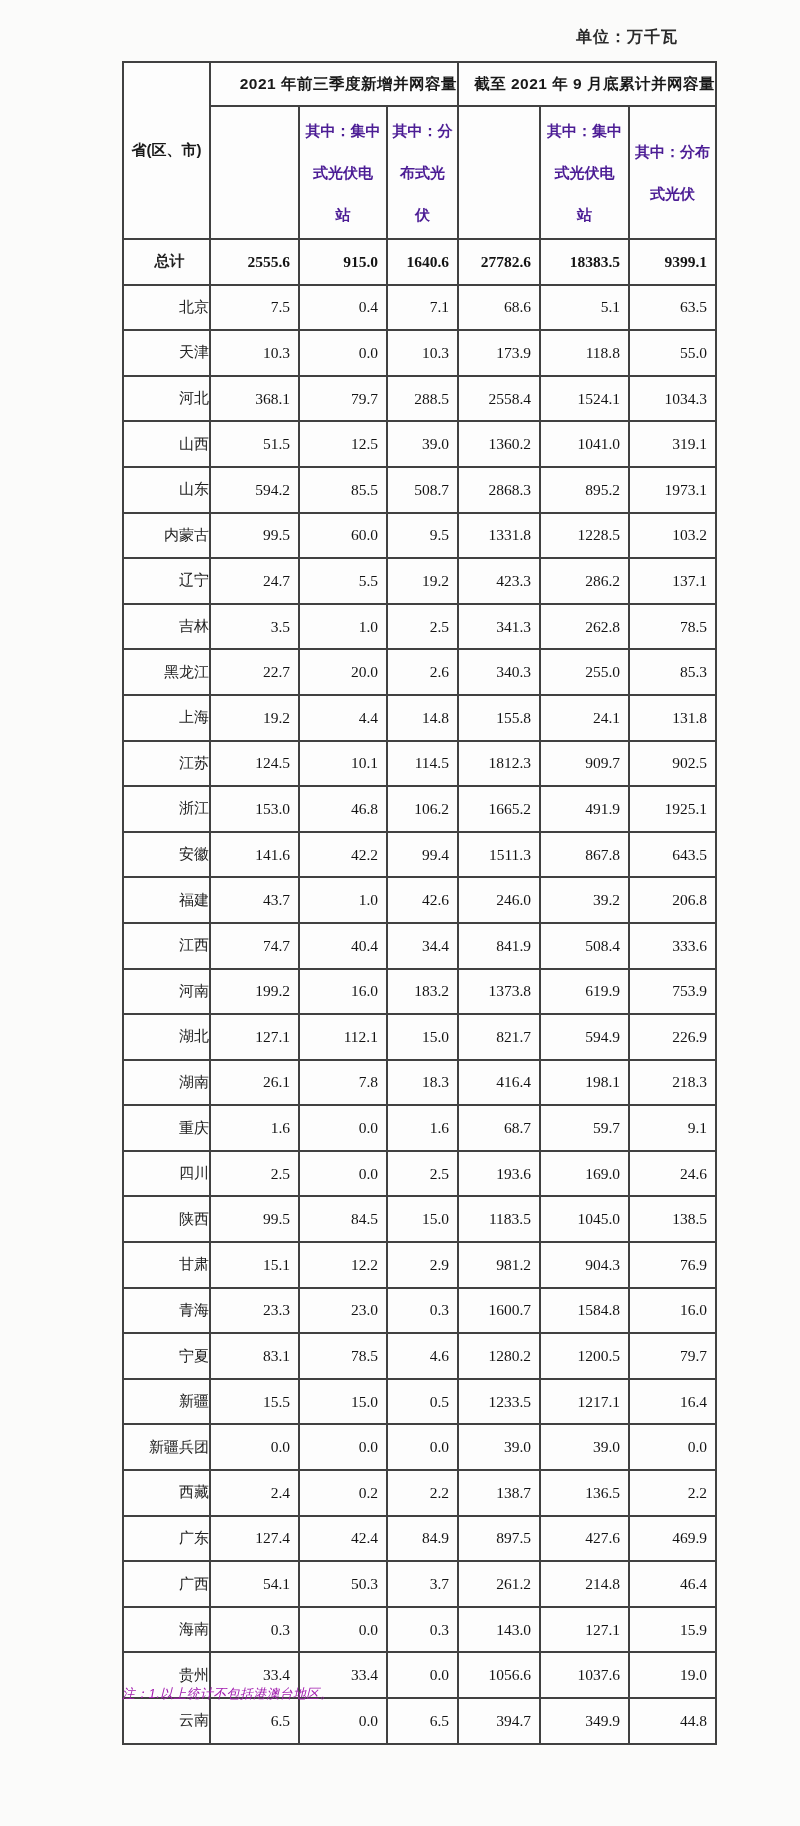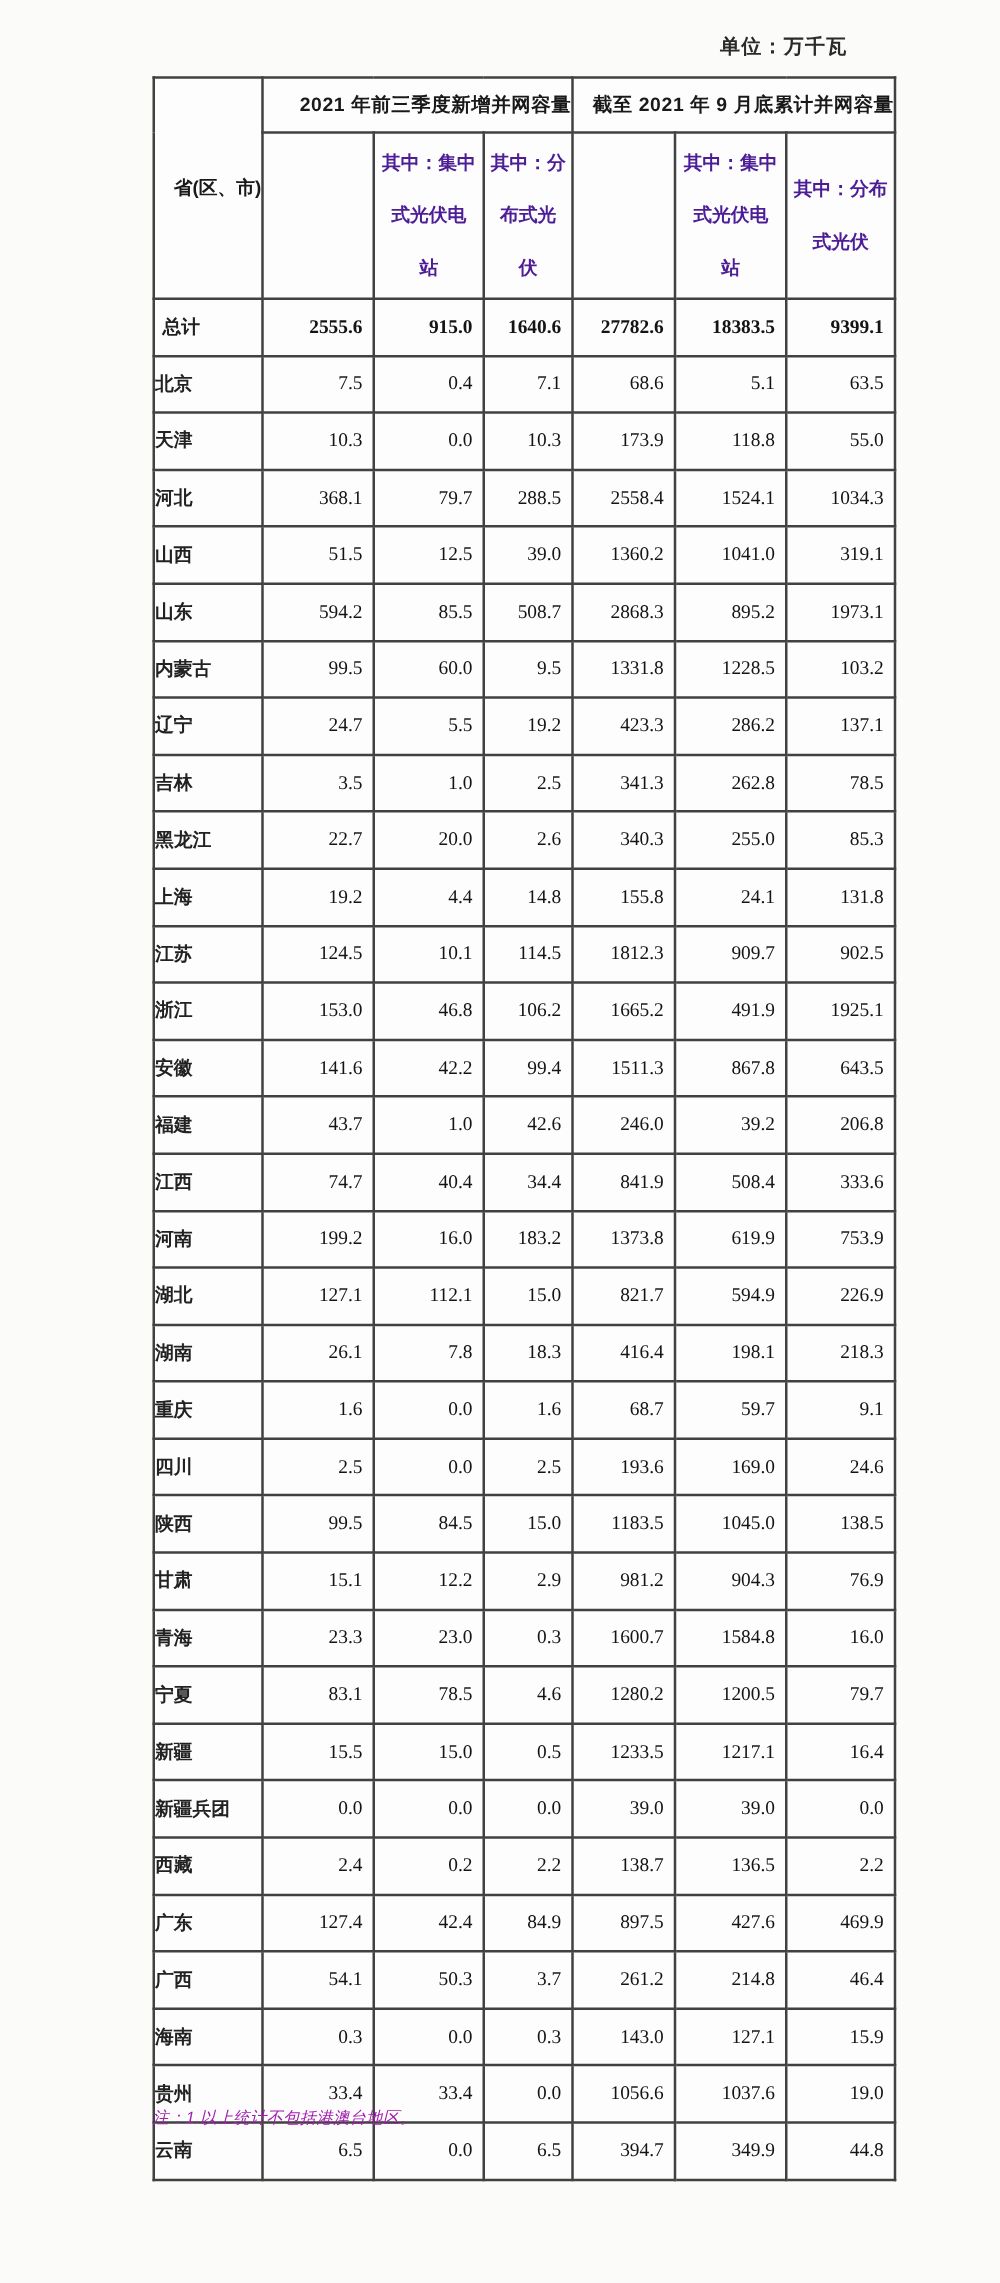--- a/index.html
+++ b/index.html
@@ -25,39 +25,39 @@
   .cap-table th, .cap-table td {
     border: 2px solid #414141;
     padding: 0; overflow: hidden;
   }
   .group-th {
     height: 42px; font-size: 15.5px; font-weight: 700;
     text-align: right; vertical-align: middle;
     letter-spacing: 0.5px; color: #191919;
   }
   .corner-th {
-    text-align: right; padding-left: 6px;
+    text-align: center; padding-left: 6px;
     font-size: 15px; font-weight: 700; vertical-align: middle; color: #191919; margin-left: 48px;
   }
   .sub-th {
     height: 131px; font-size: 15px; font-weight: 700;
     text-align: center; vertical-align: middle;
     white-space: pre-line; line-height: 42px; color: #4c1d95;
   }
   td.num {
     text-align: right; padding-right: 8px;
     font-family: "Liberation Serif", "DejaVu Serif", serif;
     font-size: 15.5px; height: 43.6px; color: #141414;
   }
   td.prov {
-    text-align: left; font-size: 15px; color: #222; font-weight: bold;
+    text-align: right; font-size: 15px; color: #222;
   }
   tr.total-row td { font-weight: 700; }
   tr.total-row td.prov {
-    text-align: left; padding-left: 6px; font-weight: 700; margin-left: 16px;
+    text-align: center; padding-left: 6px; font-weight: 700; margin-left: 16px;
   }
 
   .note {
     position: absolute; font-size: 13px; color: #a21caf;
     white-space: nowrap; letter-spacing: 0.3px; font-style: italic;
   }
   .note-1 { left: 122px; top: 1685px; }
   .note-2 { left: 151px; top: 1730px; }
 </style>
 </head>

